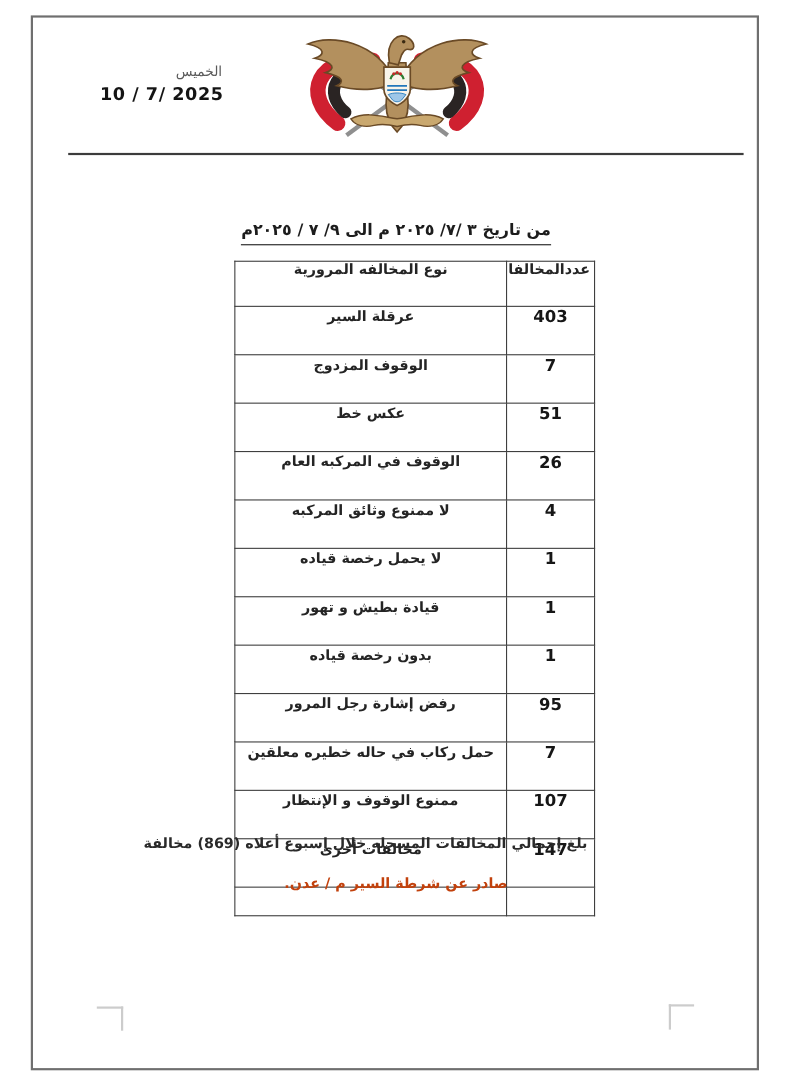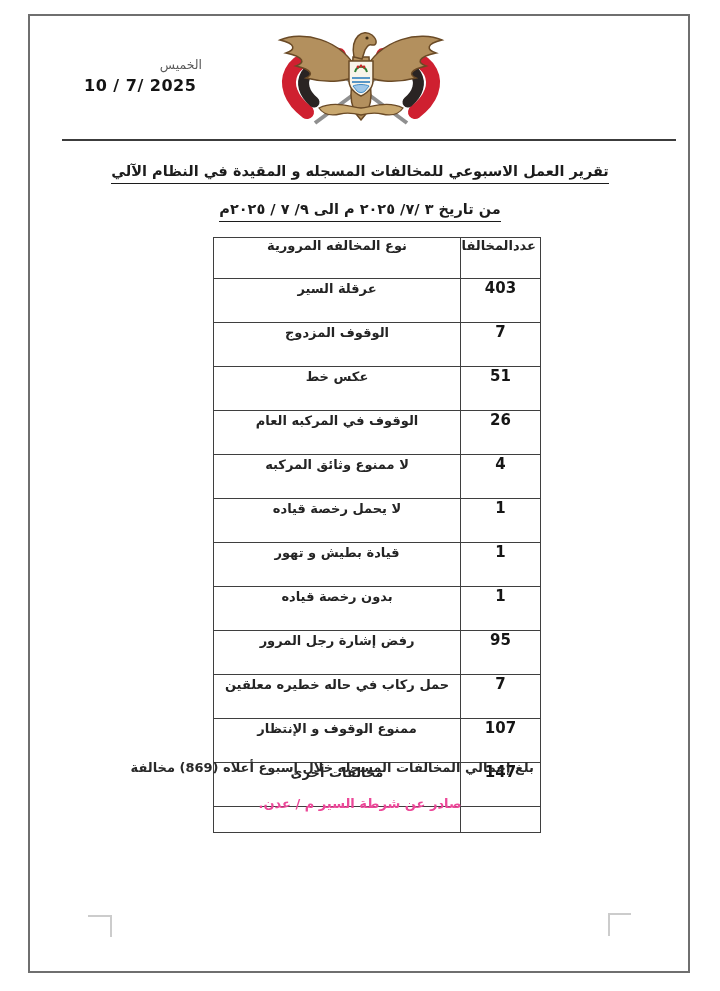--- a/index.html
+++ b/index.html
@@ -13,21 +13,21 @@
     position:absolute; left:28px; top:14px; width:662px; height:959px;
     border:2px solid #6f6f6f; background:#ffffff;
   }
   
   .weekday {
     position:absolute; left:92px; top:57px; width:110px;
     font-size:12.5px; color:#5a5a5a; direction:rtl;
   }
   .print-date {
     position:absolute; left:84px; top:76px; width:126px;
-    text-align:left; font-size:16px; font-weight:bold; color:#141414;
+    text-align:center; font-size:16px; font-weight:bold; color:#141414;
     letter-spacing:0.5px;
   }
   .emblem { position:absolute; left:261px; top:15px; width:200px; height:112px; }
   .ministry {
     position:absolute; right:46px; top:20px; width:216px;
     direction:rtl; text-align:center; font-weight:bold; font-size:14.5px;
     line-height:21.5px; color:#1c1c1c;
   }
   .hr-sep {
     position:absolute; left:62px; top:139px; width:614px; height:0;
@@ -57,21 +57,21 @@
   th.h-type,  td.c-type  { width:247px; }
   .ar-cell  { font-size:13px; font-weight:bold; color:#242424; }
   .num-cell { font-size:15px; font-weight:bold; color:#161616; direction:ltr; }
   
   .footer-total {
     position:absolute; right:186px; top:760px; direction:rtl;
     font-size:13px; font-weight:bold; color:#2a2a2a;
   }
   .footer-issuer {
     position:absolute; left:0; top:796px; width:720px; text-align:center;
-    direction:rtl; font-size:13px; font-weight:bold; color:#ec4899;
+    direction:rtl; font-size:13px; font-weight:bold; color:#c2410c;
   }
   
   .mark-left {
     position:absolute; left:88px; top:915px; width:24px; height:22px;
     border-top:2px solid #cccccc; border-right:2px solid #cccccc;
   }
   .mark-right {
     position:absolute; left:608px; top:913px; width:23px; height:23px;
     border-top:2px solid #cccccc; border-left:2px solid #cccccc;
   }
@@ -123,23 +123,20 @@
       <path d="M91,63 H109 M91,67 H109" stroke="#2277bb" stroke-width="1.6" fill="none"></path>
       <path d="M92,71 C96,69 104,69 108,71 L104,76 C102,78 98,78 96,76 Z" fill="#9ec7e8" stroke="#2277bb" stroke-width="0.8"></path>
 
       <path d="M58,93 C72,86 86,91 100,93 C114,91 128,86 142,93 C138,99 130,101 121,99 C112,97 104,99 100,100 C96,99 88,97 79,99 C70,101 62,99 58,93 Z" fill="#c9a86f" stroke="#6a4a26" stroke-width="1.3"></path>
     </svg>
   </div>
 
 
   <div class="hr-sep"></div>
 
-  <div class="title-wrap">
-    <span>تقرير العمل الاسبوعي للمخالفات المسجله و المقيدة في النظام الآلي</span>
-  </div>
   <div class="range-wrap">
     <span>من تاريخ ٣ /٧/ ٢٠٢٥ م الى ٩/ ٧ / ٢٠٢٥م</span>
   </div>
 
   <table class="violations">
     <colgroup>
         <col style="width:80px">
         <col style="width:247px">
       </colgroup>
     <thead>

